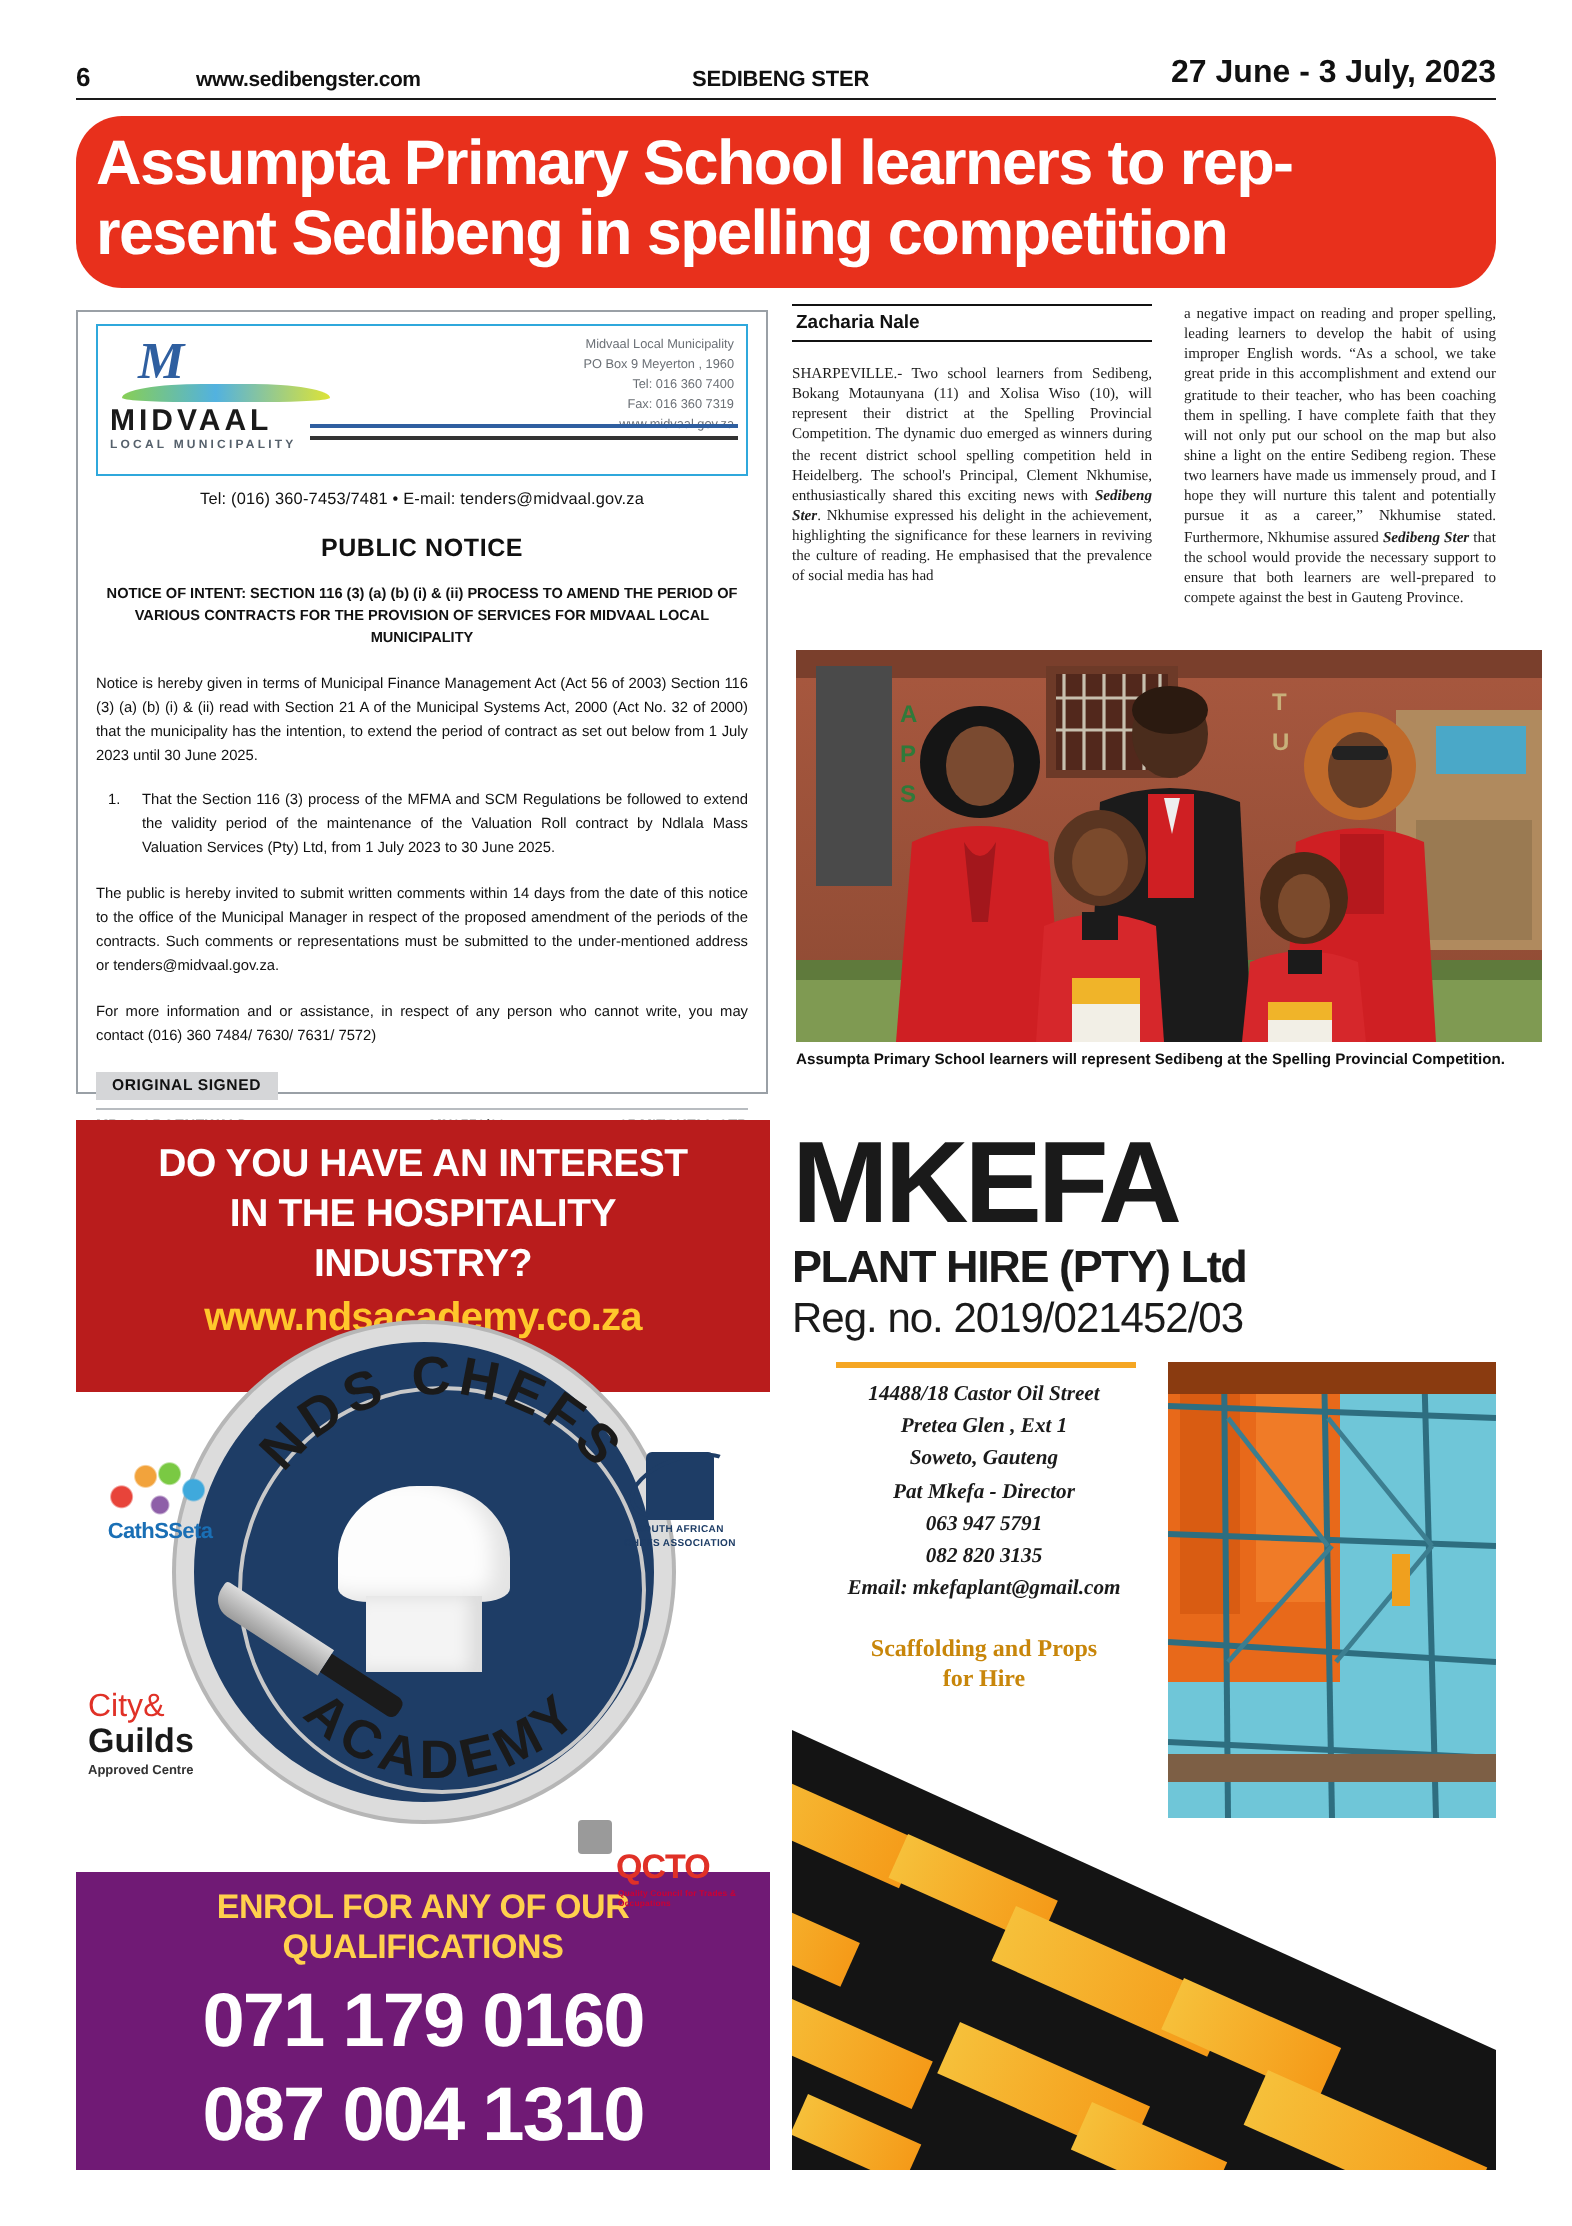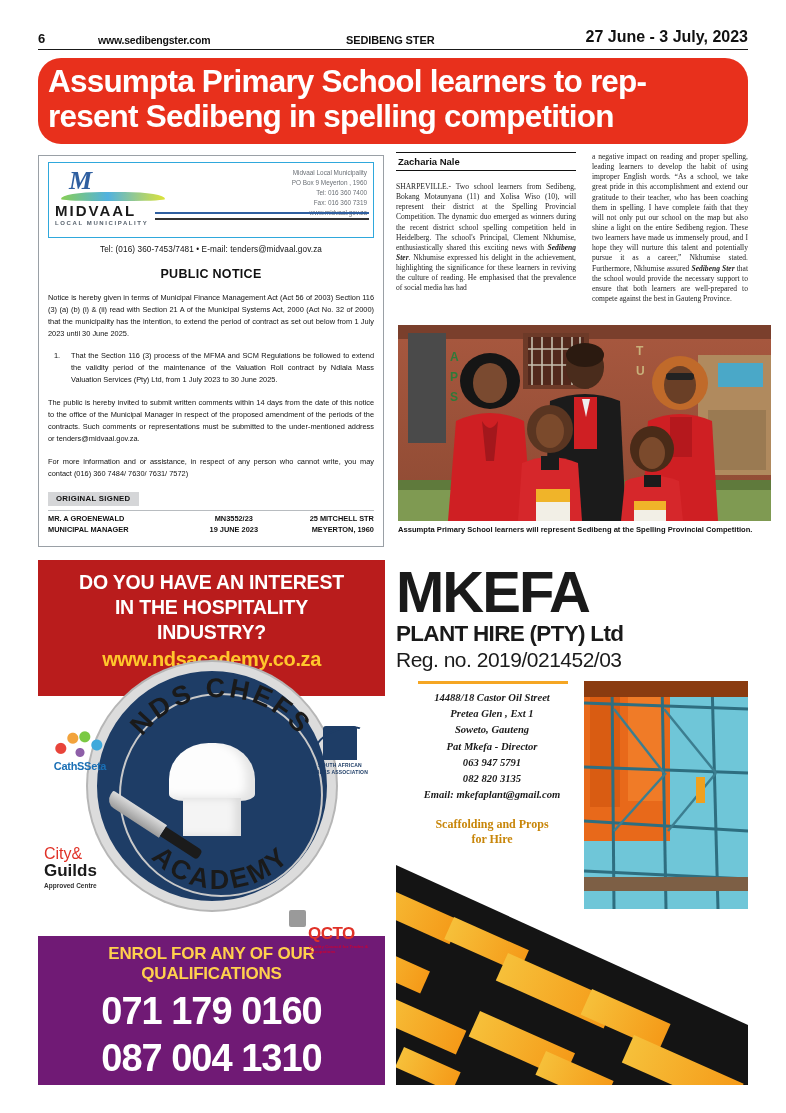--- a/index.html
+++ b/index.html
@@ -229,20 +229,21 @@
         <div>Tel: 016 360 7400</div>
         <div>Fax: 016 360 7319</div>
         <div>www.midvaal.gov.za</div>
       </div>
       <div class="hline1"></div>
       <div class="hline2"></div>
     </div>
 
     <div class="notice-tel">Tel: (016) 360-7453/7481 • E-mail: tenders@midvaal.gov.za</div>
     <div class="notice-title">PUBLIC NOTICE</div>
+    <div class="notice-intent">NOTICE OF INTENT:  SECTION 116 (3) (a) (b) (i) &amp; (ii) PROCESS TO AMEND THE PERIOD OF VARIOUS CONTRACTS FOR THE PROVISION OF SERVICES FOR MIDVAAL LOCAL MUNICIPALITY</div>
     <div class="notice-p">Notice is hereby given in terms of Municipal Finance Management Act (Act 56 of 2003) Section 116 (3) (a) (b) (i) &amp; (ii) read with Section 21 A of the Municipal Systems Act, 2000 (Act No. 32 of 2000) that the municipality has the intention, to extend the period of contract as set out below from 1 July 2023 until 30 June 2025.</div>
 
     <div class="notice-list">
       <div class="notice-li">
         <span class="num">1.</span>
         <span class="txt">That the Section 116 (3) process of the MFMA and SCM Regulations be followed to extend the validity period of the maintenance of the Valuation Roll contract by Ndlala Mass Valuation Services (Pty) Ltd, from 1 July 2023 to 30 June 2025.</span>
       </div>
     </div>
 
     <div class="notice-p">The public is hereby invited to submit written comments within 14 days from the date of this notice to the office of the Municipal Manager in respect of the proposed amendment of the periods of the contracts. Such comments or representations must be submitted to the under-mentioned address or tenders@midvaal.gov.za.</div>

